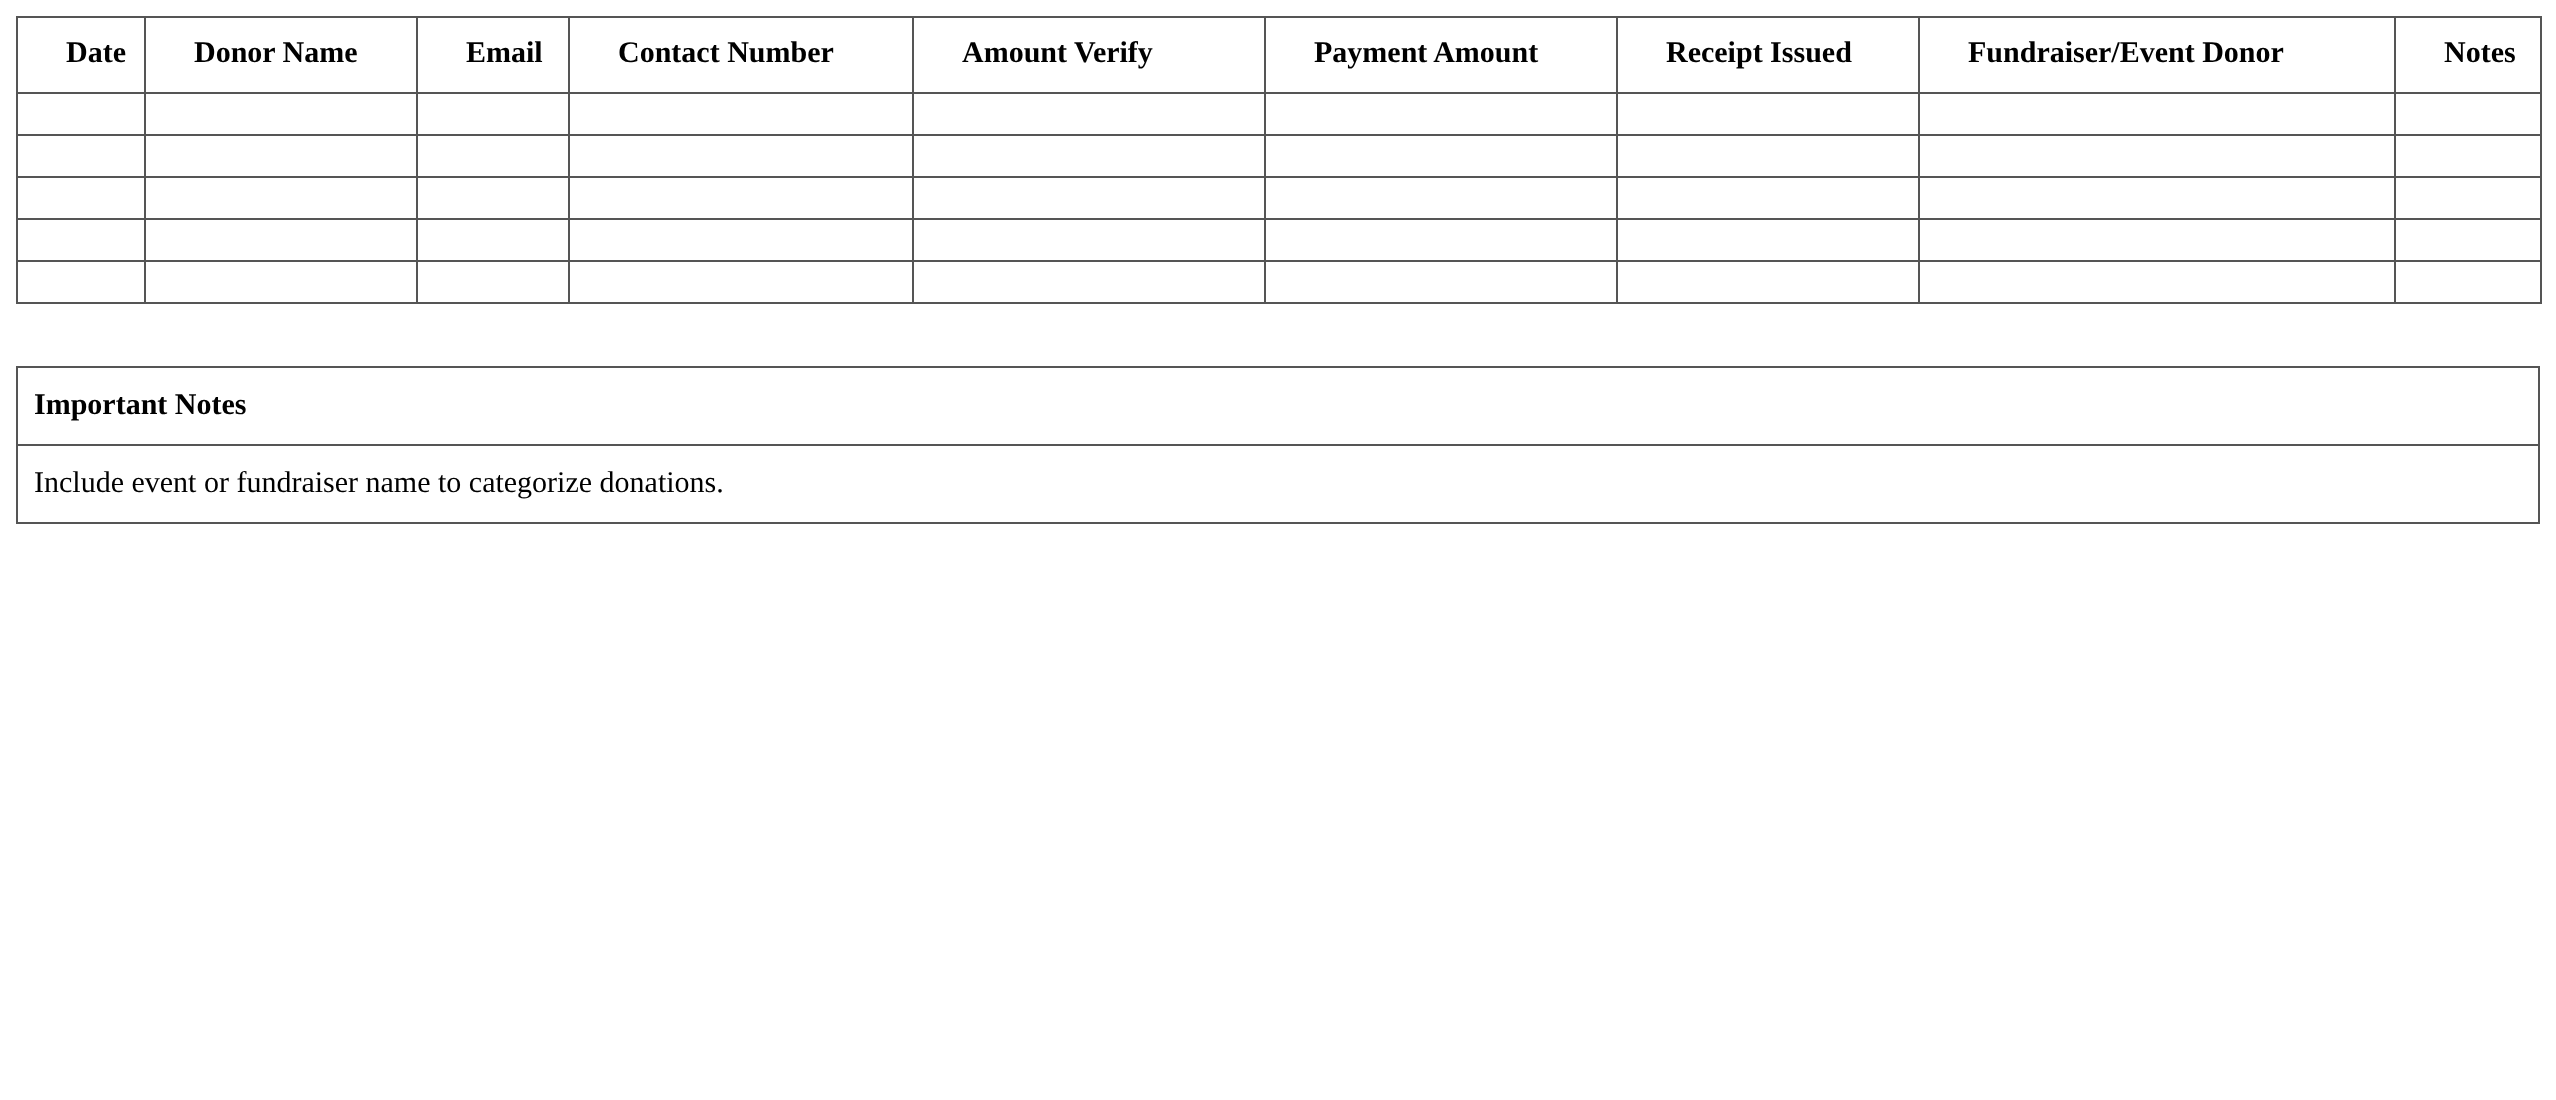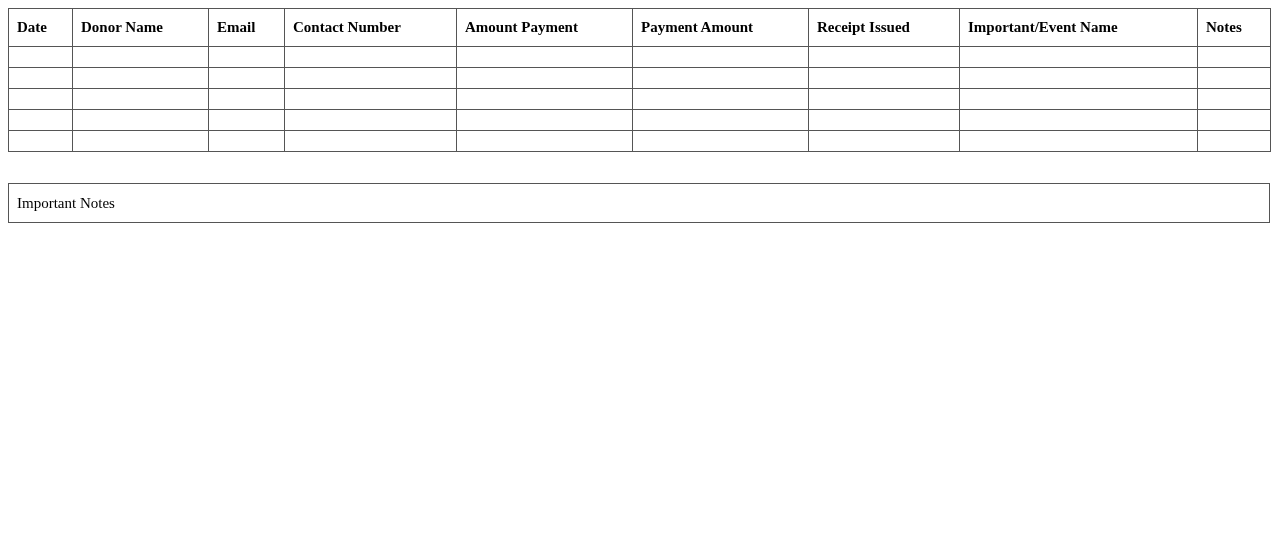--- a/index.html
+++ b/index.html
@@ -1,24 +1,24 @@
 <!DOCTYPE html>
 <html><head>
 <meta charset="utf-8">
 <style>
   html, body { margin:0; padding:0; background:#ffffff; }
   body { width:1278px; height:550px; position:relative; font-family:"Liberation Serif", serif; color:#000; }
   table { border-collapse:collapse; position:absolute; left:8px; }
   td, th { border:1px solid #555555; }
   #donation-table { top:8px; width:1262px; table-layout:fixed; }
-  #donation-table th { height:38px; text-align:left; font-weight:bold; font-size:15px; padding:0 8px; box-sizing:border-box; vertical-align:middle; }
+  #donation-table th { height:38px; text-align:left; font-weight:bold; font-size:15px; padding:0 24px; box-sizing:border-box; vertical-align:middle; }
   #donation-table td { height:20px; padding:0; }
   #notes-table { top:183px; width:1262px; }
   #notes-table td { height:38px; padding:0 8px; font-size:15px; vertical-align:middle; }
-  #notes-table td.head { font-weight:normal; }
+  #notes-table td.head { font-weight:bold; }
 </style>
 </head>
 <body>
 
 <table id="donation-table">
   <colgroup>
     <col style="width:64px">
       <col style="width:136px">
       <col style="width:76px">
       <col style="width:172px">
@@ -27,24 +27,24 @@
       <col style="width:151px">
       <col style="width:238px">
       <col style="width:73px">
   </colgroup>
   <thead>
     <tr>
       <th>Date</th>
       <th>Donor Name</th>
       <th>Email</th>
       <th>Contact Number</th>
-      <th>Amount Payment</th>
+      <th>Amount Verify</th>
       <th>Payment Amount</th>
       <th>Receipt Issued</th>
-      <th>Important/Event Name</th>
+      <th>Fundraiser/Event Donor</th>
       <th>Notes</th>
     </tr>
   </thead>
   <tbody id="donation-body">
       <tr>
         <td></td>
         <td></td>
         <td></td>
         <td></td>
         <td></td>
@@ -98,14 +98,17 @@
         <td></td>
       </tr>
     </tbody>
 </table>
 
 <table id="notes-table">
   <tbody>
     <tr>
         <td class="head">Important Notes</td>
       </tr>
+    <tr>
+        <td>Include event or fundraiser name to categorize donations.</td>
+      </tr>
   </tbody>
 </table>
 
 </body></html>

